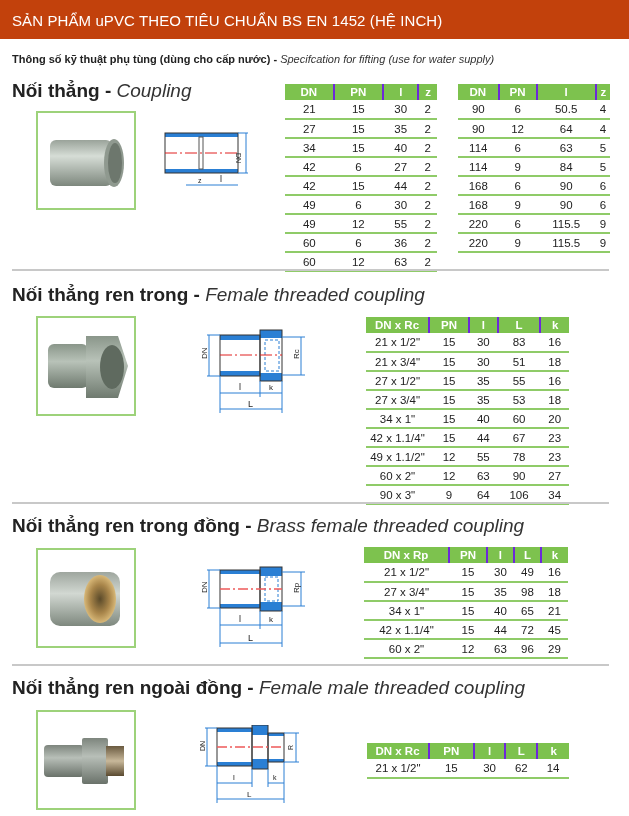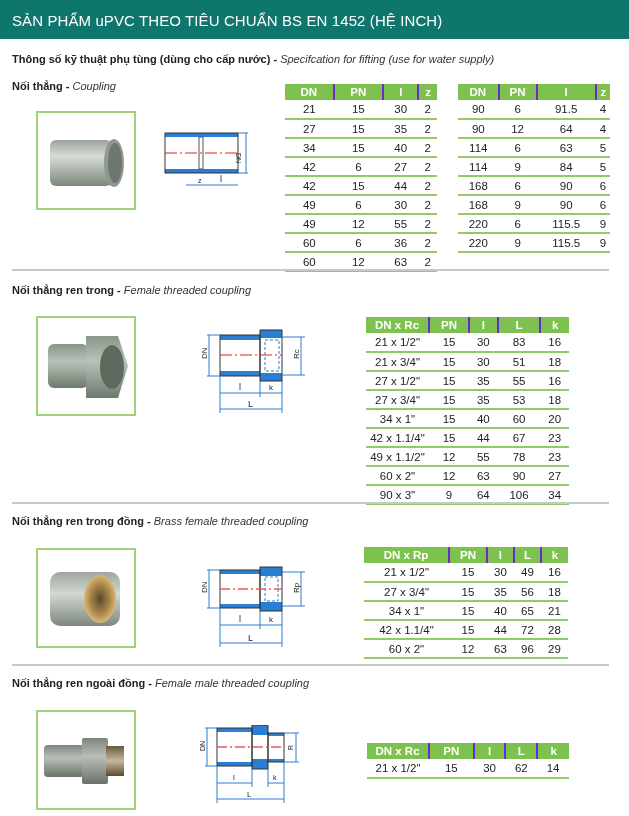--- a/index.html
+++ b/index.html
@@ -1,20 +1,20 @@
 <!DOCTYPE html>
 <html><head>
 <meta charset="utf-8">
 <style>
   * { box-sizing: border-box; margin: 0; padding: 0; }
   body { width: 629px; height: 816px; background: #fff; font-family: "Liberation Sans", sans-serif; color: #222; position: relative; overflow: hidden; }
-  .banner { position: absolute; left: 0; top: 0; width: 629px; height: 39px; background: #0f766e; color: #fff; font-size: 15px; padding: 12px 0 0 12px; letter-spacing: 0.1px; }
+  .banner { position: absolute; left: 0; top: 0; width: 629px; height: 39px; background: #c2410c; color: #fff; font-size: 15px; padding: 12px 0 0 12px; letter-spacing: 0.1px; }
   .intro { position: absolute; left: 12px; top: 53px; font-size: 11px; font-weight: bold; color: #222; white-space: nowrap; }
   .intro i, .sect-title i { font-weight: normal; font-style: italic; color: #333; }
-  .sect-title { position: absolute; left: 12px; font-size: 11px; font-weight: bold; color: #222; white-space: nowrap; }
+  .sect-title { position: absolute; left: 12px; font-size: 19px; font-weight: bold; color: #222; white-space: nowrap; }
   .photo { position: absolute; border: 2px solid #9dd27a; background: #fff; }
   .photo svg, .diagram svg { display: block; }
   .diagram { position: absolute; }
   .divider { position: absolute; left: 12px; width: 597px; height: 2px; background: #c8c8c8; }
   table.spec { position: absolute; border-collapse: collapse; font-size: 11.5px; text-align: center; }
   table.spec th { background: #7dc24e; color: #fff; font-weight: bold; height: 16px; border-left: 2px solid #6d28d9; padding: 0; }
   table.spec th:first-child { border-left: none; }
   table.spec td { height: 19px; border-bottom: 2px solid #8fcb68; padding: 0; color: #222; }
 </style>
 </head>
@@ -133,21 +133,21 @@
     <th>DN</th>
     <th>PN</th>
     <th>l</th>
     <th>z</th>
   </tr>
     </thead>
   <tbody id="t01">
       <tr>
         <td>90</td>
         <td>6</td>
-        <td>91.5</td>
+        <td>50.5</td>
         <td>4</td>
       </tr>
       <tr>
         <td>90</td>
         <td>12</td>
         <td>64</td>
         <td>4</td>
       </tr>
       <tr>
         <td>114</td>
@@ -380,36 +380,36 @@
         <td>21 x 1/2"</td>
         <td>15</td>
         <td>30</td>
         <td>49</td>
         <td>16</td>
       </tr>
       <tr>
         <td>27 x 3/4"</td>
         <td>15</td>
         <td>35</td>
-        <td>56</td>
+        <td>98</td>
         <td>18</td>
       </tr>
       <tr>
         <td>34 x 1"</td>
         <td>15</td>
         <td>40</td>
         <td>65</td>
         <td>21</td>
       </tr>
       <tr>
         <td>42 x 1.1/4"</td>
         <td>15</td>
         <td>44</td>
         <td>72</td>
-        <td>28</td>
+        <td>45</td>
       </tr>
       <tr>
         <td>60 x 2"</td>
         <td>12</td>
         <td>63</td>
         <td>96</td>
         <td>29</td>
       </tr>
     </tbody>
 </table>

